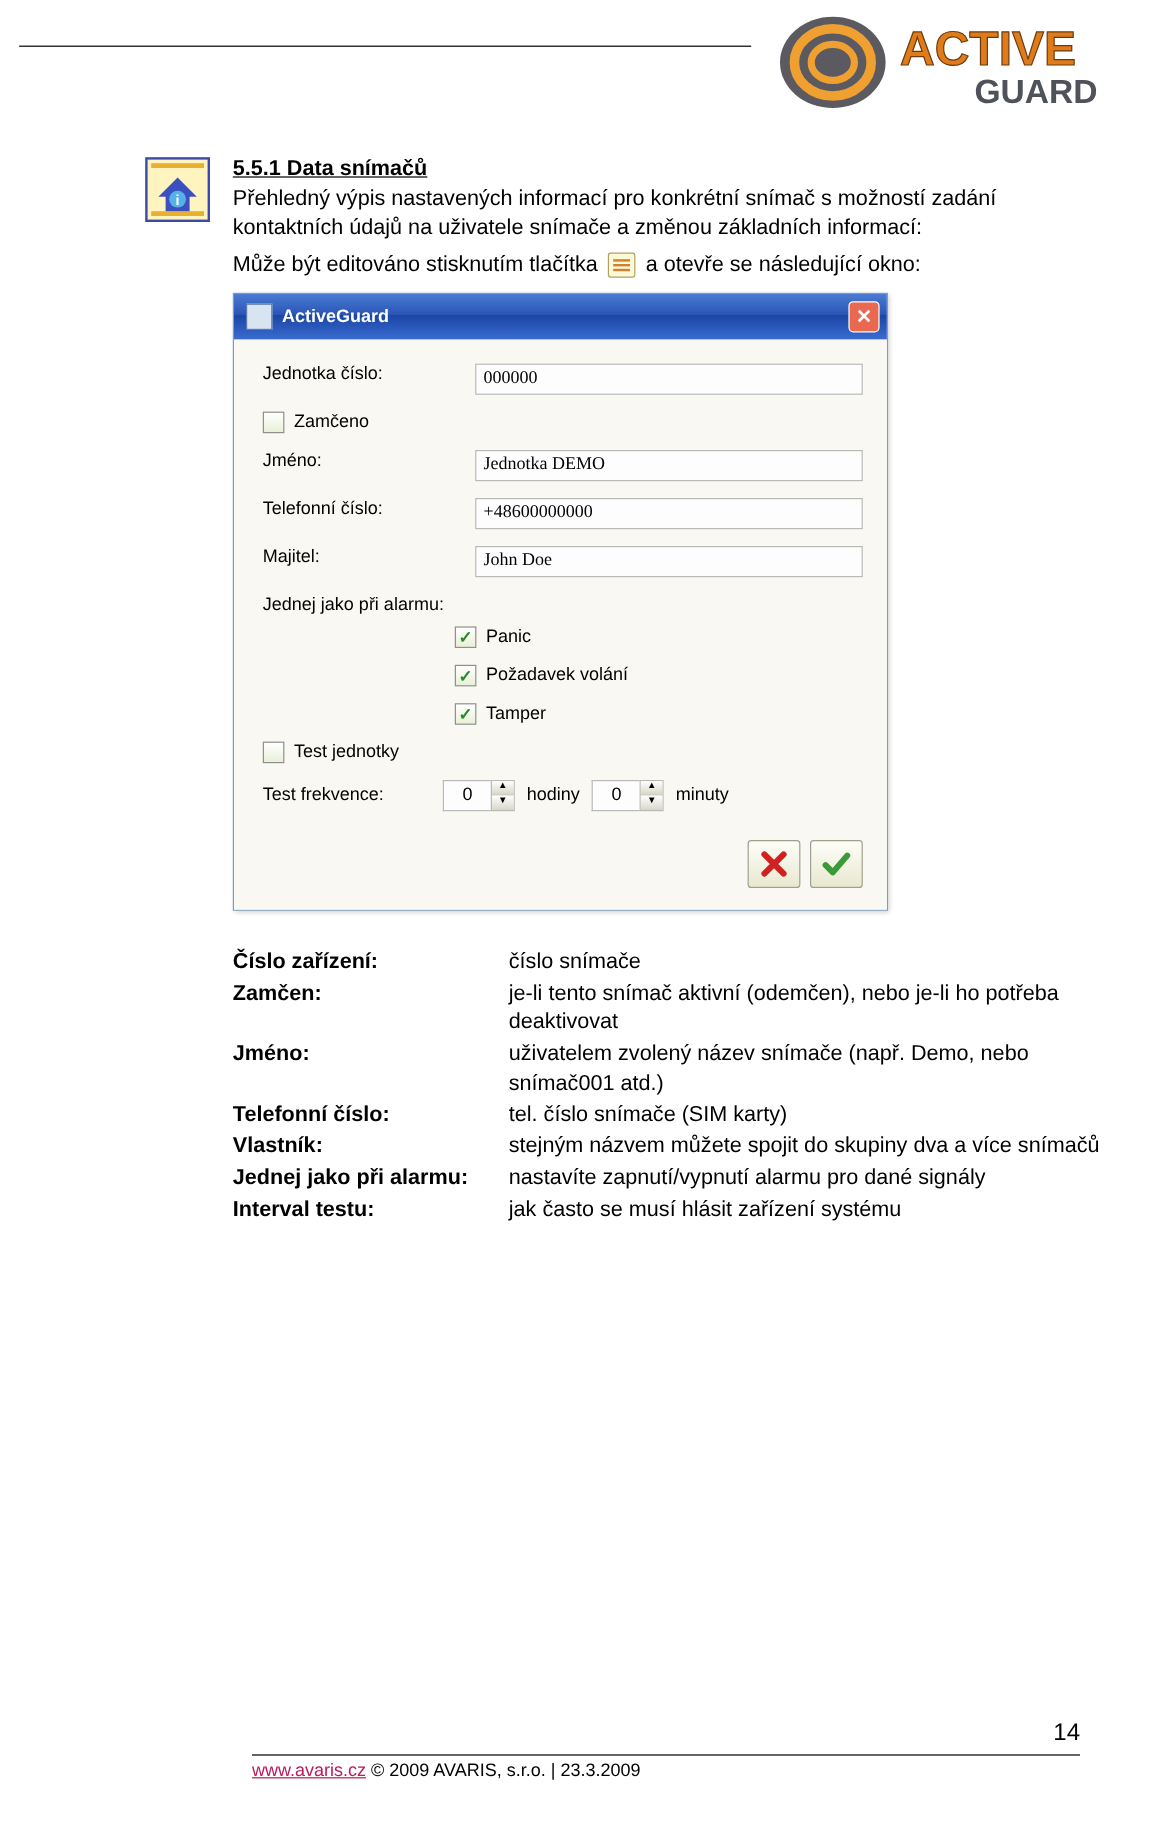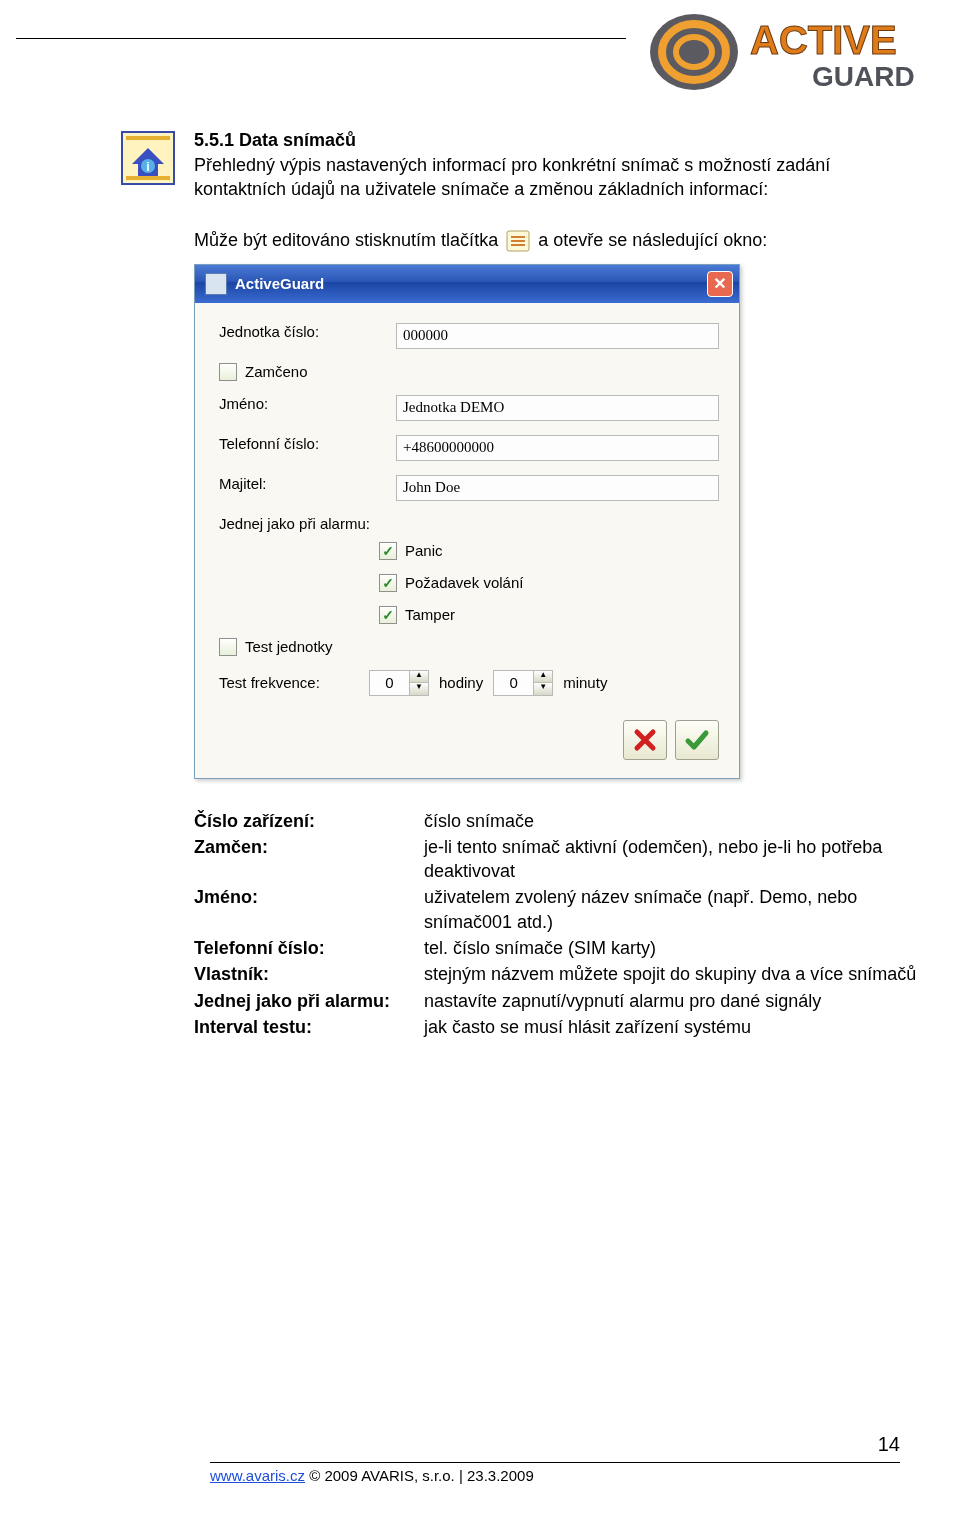--- a/index.html
+++ b/index.html
@@ -46,26 +46,27 @@
   .section-icon {
     width: 56px;
     height: 56px;
     flex-shrink: 0;
   }
   .section-body { flex: 1; }
   .section-title {
     font-weight: bold;
     font-size: 18px;
     margin-bottom: 2px;
+    text-decoration: underline;
   }
   .section-desc { font-size: 18px; line-height: 1.35; }
   .edit-line {
     display: flex;
     gap: 8px;
-    margin-top: 28px;
+    margin-top: 8px;
     font-size: 18px;
   }
   .small-btn {
     width: 24px; height: 22px;
     display: inline-block;
   }
   .dialog {
     margin: 12px 0 0 0;
     width: 546px;
     background: #fff;
@@ -185,21 +186,21 @@
   .footer {
     position: absolute;
     bottom: 34px;
     left: 210px;
     right: 60px;
     font-size: 15px;
   }
   .footer-line { border-top: 1px solid #000; margin-bottom: 4px; }
   .footer-row { display: flex; align-items: flex-start; }
   .footer-left { flex: 1; }
-  .footer-link { color: #1d4ed8; text-decoration: underline; }
+  .footer-link { color: #be185d; text-decoration: underline; }
   .footer-page {
     position: absolute;
     right: 60px;
     bottom: 62px;
     font-size: 20px;
   }
 </style>
 </head>
 <body>
 

